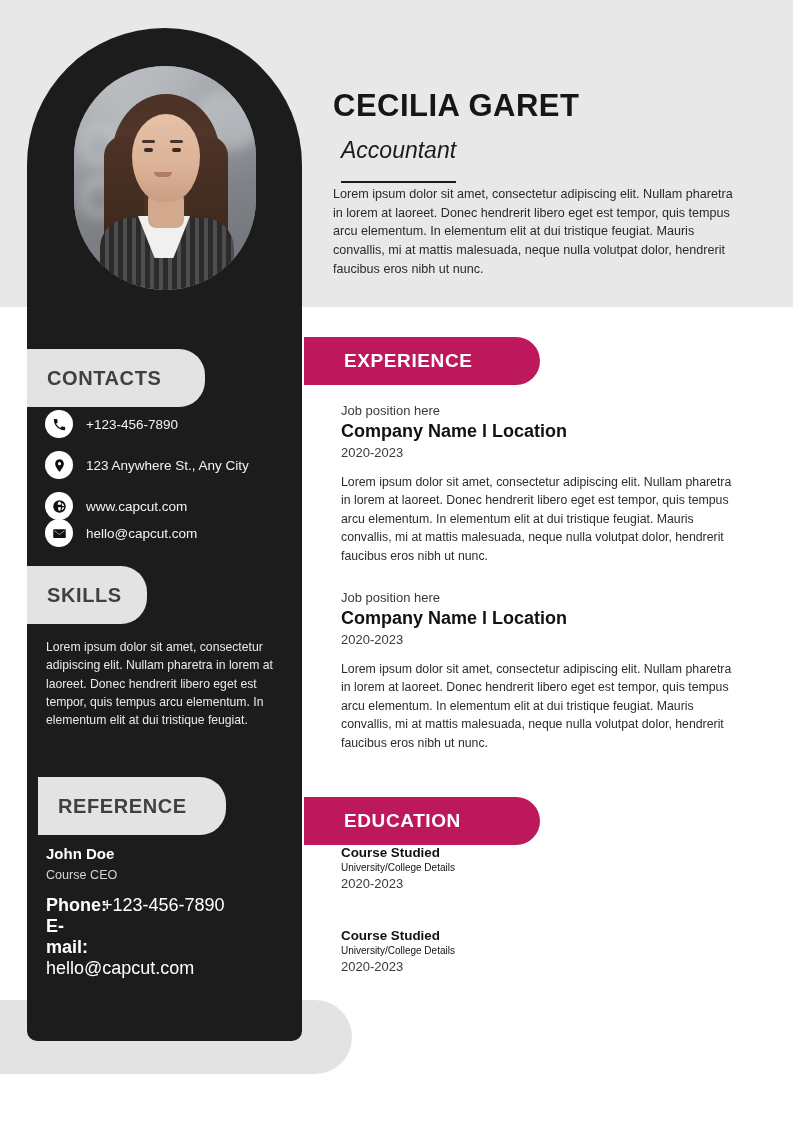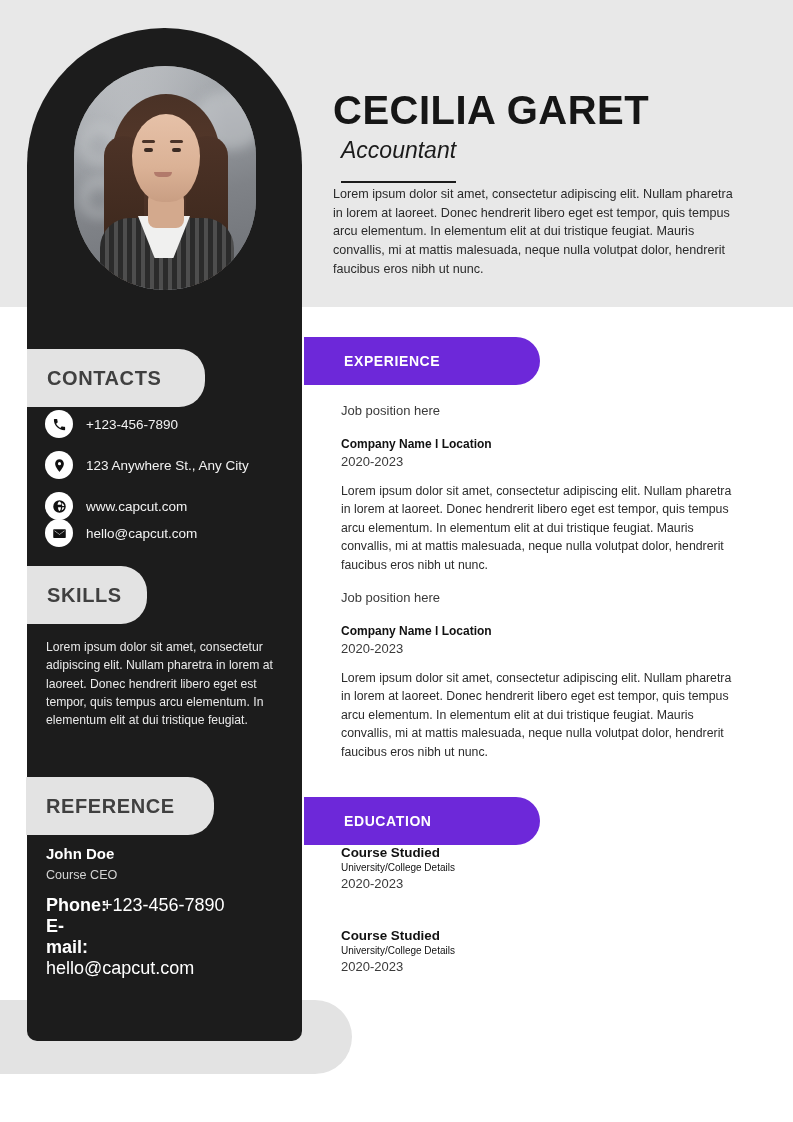--- a/index.html
+++ b/index.html
@@ -129,21 +129,21 @@
     position: absolute;
     left: 80px; top: 106px;
     width: 18px; height: 5px;
     background: #b27a6b;
     border-radius: 0 0 9px 9px;
   }
   
   .name {
     position: absolute;
     left: 333px; top: 88px;
-    font-size: 40px;
+    font-size: 31px;
     font-weight: 800;
     letter-spacing: .5px;
     color: #161616;
   }
   .role {
     position: absolute;
     left: 341px; top: 137px;
     font-size: 23px;
     font-style: italic;
     font-weight: 500;
@@ -168,29 +168,29 @@
     font-size: 20px;
     letter-spacing: .6px;
     display: flex;
     align-items: center;
     padding-left: 12px;
     border-radius: 0 26px 26px 0;
     height: 58px;
   }
   #tab-contacts { left: 27px; top: 349px; width: 178px; }
   #tab-skills   { left: 27px; top: 566px; width: 120px; }
-  #tab-reference{ left: 26px; top: 777px; width: 188px; }
+  #tab-reference{ left: 38px; top: 777px; width: 188px; }
   .tab-light span { margin-left: 8px; }
   
   .tab-dark {
     position: absolute;
-    background: #6d28d9;
+    background: #be185d;
     color: #ffffff;
     font-weight: 800;
-    font-size: 14px;
+    font-size: 19px;
     letter-spacing: .6px;
     display: flex;
     align-items: center;
     padding-left: 40px;
     border-radius: 0 30px 30px 0;
     height: 48px;
   }
   #tab-experience { left: 304px; top: 337px; width: 236px; }
   #tab-education  { left: 304px; top: 797px; width: 236px; }
   
@@ -229,21 +229,21 @@
     position: absolute; left: 46px; top: 868px;
     color: #d4d4d4; font-size: 12.6px;
   }
   .ref-line { position: absolute; left: 46px; display: flex; color: #ffffff; font-size: 18px; }
   .ref-line .lbl { font-weight: 800; width: 56px; }
   #ref-phone { top: 895px; }
   #ref-email { top: 916px; flex-direction: column; }
   
   .exp-entry { position: absolute; left: 341px; width: 392px; }
   .exp-pos { font-size: 13px; color: #3a3a3a; }
-  .exp-company { font-size: 12px; font-weight: 800; color: #111; margin-top: 19px; }
+  .exp-company { font-size: 18px; font-weight: 800; color: #111; margin-top: 3px; }
   .exp-dates { font-size: 13px; color: #3a3a3a; margin-top: 3px; }
   .exp-desc { font-size: 12.3px; line-height: 1.5; color: #2c2c2c; margin-top: 13px; }
   #exp-1 { top: 403px; }
   #exp-2 { top: 590px; }
   
   .edu-entry { position: absolute; left: 341px; width: 392px; }
   .edu-course { font-size: 13.4px; font-weight: 800; color: #111; }
   .edu-school { font-size: 10px; font-weight: 400; color: #111; margin-top: 2px; }
   .edu-dates { font-size: 13px; color: #3a3a3a; margin-top: 3px; }
   #edu-1 { top: 845px; }

